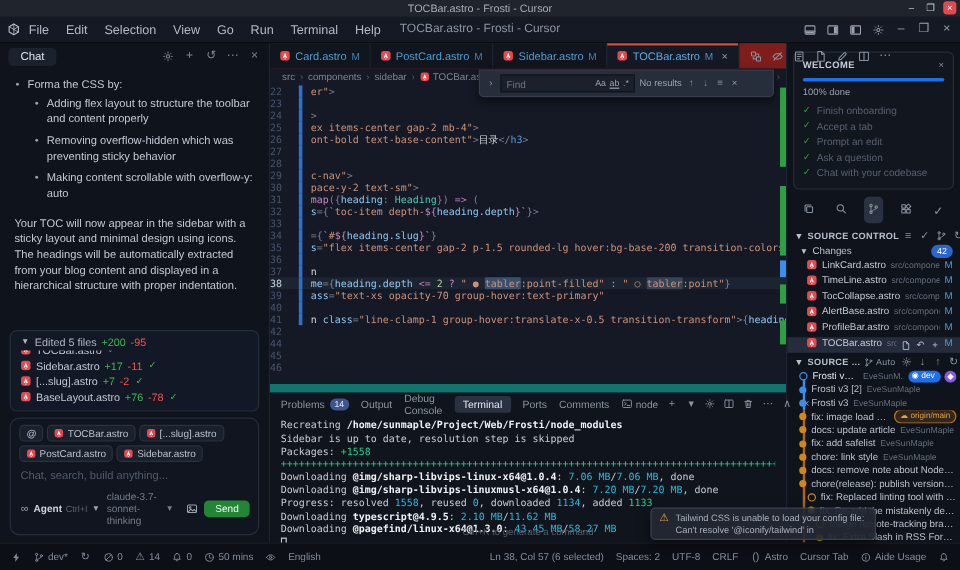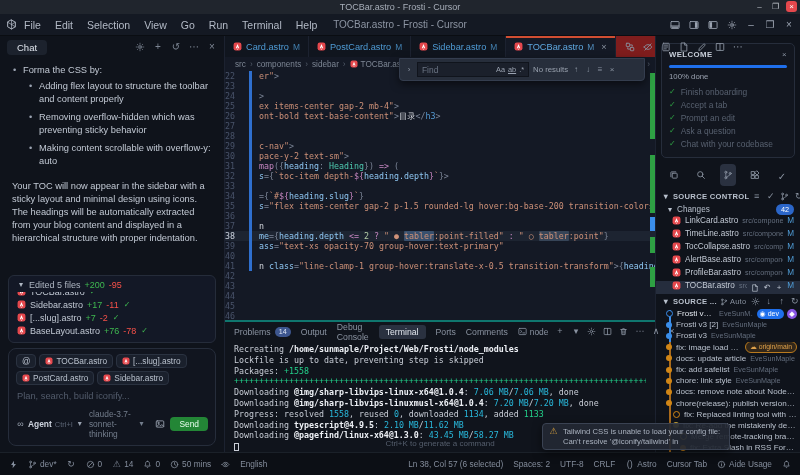--- a/index.html
+++ b/index.html
@@ -87,21 +87,21 @@
 .seg{white-space:pre;}
 .cs{color:#ce9178;}.cp{color:#7b8496;}.cv{color:#8fc7f3;}.ck{color:#c586c0;}
 .cn{color:#b5cea8;}.cy{color:#4ec9b0;}.ct{color:#d4d7dd;}.ctag{color:#569cd6;}
 .hl1{background:#38506e;border-radius:1px;}
 .hl2{background:rgba(95,120,150,.38);border-radius:1px;}
 .ruler{position:absolute;right:0;top:0;width:6px;height:100%;}
 .rmark{position:absolute;right:0;width:5px;background:#2ea043;}
 .rmark.blue{background:#3b8eea;}
 
 
-.terminal{height:132px;border-top:2px solid #0f766e;background:#10141c;display:flex;flex-direction:column;flex:none;}
+.terminal{height:132px;border-top:7px solid #0f766e;background:#10141c;display:flex;flex-direction:column;flex:none;}
 .term-tabs{height:19px;display:flex;align-items:center;gap:10px;padding:0 9px;font-size:8.7px;color:#8a93a1;flex:none;}
 .term-tab{display:flex;align-items:center;gap:4px;}
 .term-tab.active{color:#e2e7ee;background:#2a3140;padding:2px 7px;border-radius:3px;}
 .tbadge{background:#3d568f;color:#dfe7f5;border-radius:7px;padding:0 4px;font-size:7.2px;line-height:10px;}
 .term-right{margin-left:auto;display:flex;gap:7px;color:#8a93a1;align-items:center;font-size:8.4px;}
 .shell-chip{display:flex;align-items:center;gap:3px;}
 .term-body{flex:1;padding:3px 9px;font-family:"DejaVu Sans Mono",monospace;font-size:8.3px;line-height:10.8px;color:#c8cdd6;overflow:hidden;position:relative;}
 .tl{white-space:pre;overflow:hidden;}
 .tl .b{color:#eef1f6;font-weight:bold;}
 .tl .g{color:#23d18b;}
@@ -349,21 +349,21 @@
             <span class="icon i8">
               <svg viewBox="0 0 16 16">
                 <rect x="1" y="1" width="14" height="14" rx="4" fill="#e5484d"></rect>
                 <path d="M8 3.4 L11.1 11 L9 11 L8 8.6 L7 11 L4.9 11 Z" fill="#fff"></path>
                 <path d="M6.6 11.7 Q8 12.7 9.4 11.7 L8.7 13.3 Q8 13.9 7.3 13.3 Z" fill="#ffd7d8"></path>
               </svg>
             </span>
             <span>Sidebar.astro</span>
           </span>
         </div>
-      <div class="chat-input">Plan, search, build iconify...</div>
+      <div class="chat-input">Chat, search, build anything...</div>
       <div class="agent-row">
         <span class="agent-sel">
           <span class="icon i9 ticon">∞</span>
           <b>Agent</b>
           <span class="kbd">Ctrl+I</span>
           <span class="icon i8 ticon">▾</span>
         </span>
         <span class="model-sel">
           <span>claude-3.7-sonnet-thinking</span>
           <span class="icon i8 ticon">▾</span>
@@ -568,21 +568,20 @@
           <div class="code-line gitmod"><span class="gutter">33</span><span class="gitbar"></span></div>
           <div class="code-line gitmod"><span class="gutter">34</span><span class="gitbar"></span><span class="seg cp">={</span><span class="seg cs">`#</span><span class="seg ck">${</span><span class="seg cv">heading.slug</span><span class="seg ck">}</span><span class="seg cs">`</span><span class="seg cp">}</span></div>
           <div class="code-line gitmod"><span class="gutter">35</span><span class="gitbar"></span><span class="seg cv">s</span><span class="seg cp">=</span><span class="seg cs">"flex items-center gap-2 p-1.5 rounded-lg hover:bg-base-200 transition-colors grou</span></div>
           <div class="code-line gitmod"><span class="gutter">36</span><span class="gitbar"></span></div>
           <div class="code-line gitmod"><span class="gutter">37</span><span class="gitbar"></span><span class="seg ct">n</span></div>
           <div class="code-line cur gitmod"><span class="gutter">38</span><span class="gitbar"></span><span class="seg cv">me</span><span class="seg cp">={</span><span class="seg cv">heading.depth</span><span class="seg ct"> </span><span class="seg ck">&lt;=</span><span class="seg ct"> </span><span class="seg cn">2</span><span class="seg ct"> </span><span class="seg ck">?</span><span class="seg ct"> </span><span class="seg cs">" ● </span><span class="seg cs hl1">tabler</span><span class="seg cs">:point-filled"</span><span class="seg ct"> </span><span class="seg ck">:</span><span class="seg ct"> </span><span class="seg cs">" ○ </span><span class="seg cs hl2">tabler</span><span class="seg cs">:point"</span><span class="seg cp">}</span></div>
           <div class="code-line gitmod"><span class="gutter">39</span><span class="gitbar"></span><span class="seg cv">ass</span><span class="seg cp">=</span><span class="seg cs">"text-xs opacity-70 group-hover:text-primary"</span></div>
           <div class="code-line gitmod"><span class="gutter">40</span><span class="gitbar"></span></div>
           <div class="code-line gitmod"><span class="gutter">41</span><span class="gitbar"></span><span class="seg ct">n </span><span class="seg cv">class</span><span class="seg cp">=</span><span class="seg cs">"line-clamp-1 group-hover:translate-x-0.5 transition-transform"</span><span class="seg cp">&gt;{</span><span class="seg cv">heading.tex</span></div>
           <div class="code-line"><span class="gutter">42</span><span class="gitbar"></span></div>
-          <div class="code-line"><span class="gutter">43</span><span class="gitbar"></span></div>
           <div class="code-line"><span class="gutter">44</span><span class="gitbar"></span></div>
           <div class="code-line"><span class="gutter">45</span><span class="gitbar"></span></div>
           <div class="code-line"><span class="gutter">46</span><span class="gitbar"></span></div>
         </div>
       <div class="ruler">
         <div class="rmark" style="top:2px;height:66px;"></div>
         <div class="rmark" style="top:84px;height:58px;"></div>
         <div class="rmark blue" style="top:146px;height:14px;"></div>
         <div class="rmark" style="top:166px;height:16px;"></div>
         <div class="rmark" style="top:196px;height:20px;"></div>
@@ -643,21 +642,21 @@
               </span>
               <span class="icon i9 ticon">⋯</span>
               <span class="icon i9 ticon">∧</span>
               <span class="icon i9 ticon">×</span>
             </span>
         </span>
       </div>
       <div class="term-body">
         <div id="term-lines">
             <div class="tl"><span>Recreating </span><span class="b">/home/sunmaple/Project/Web/Frosti/node_modules</span></div>
-            <div class="tl"><span>Lockfile is up to date, preventing step is skipped</span></div>
+            <div class="tl"><span>Sidebar is up to date, resolution step is skipped</span></div>
             <div class="tl"><span>Packages: </span><span class="g">+1558</span></div>
             <div class="tl"><span class="g">++++++++++++++++++++++++++++++++++++++++++++++++++++++++++++++++++++++++++++++++++++++++++++++++++++++++++</span></div>
             <div class="tl"><span>Downloading </span><span class="b">@img/sharp-libvips-linux-x64@1.0.4</span><span>: </span><span class="c">7.06 MB</span><span>/</span><span class="c">7.06 MB</span><span>, done</span></div>
             <div class="tl"><span>Downloading </span><span class="b">@img/sharp-libvips-linuxmusl-x64@1.0.4</span><span>: </span><span class="c">7.20 MB</span><span>/</span><span class="c">7.20 MB</span><span>, done</span></div>
             <div class="tl"><span>Progress: resolved </span><span class="c">1558</span><span>, reused </span><span class="c">0</span><span>, downloaded </span><span class="c">1134</span><span>, added </span><span class="g">1133</span></div>
             <div class="tl"><span>Downloading </span><span class="b">typescript@4.9.5</span><span>: </span><span class="c">2.10 MB</span><span>/</span><span class="c">11.62 MB</span></div>
             <div class="tl"><span>Downloading </span><span class="b">@pagefind/linux-x64@1.3.0</span><span>: </span><span class="c">43.45 MB</span><span>/</span><span class="c">58.27 MB</span></div>
             <div class="tl"><span class="cursor-block"></span></div>
           </div>
         <div class="term-hint">Ctrl+K to generate a command</div>

